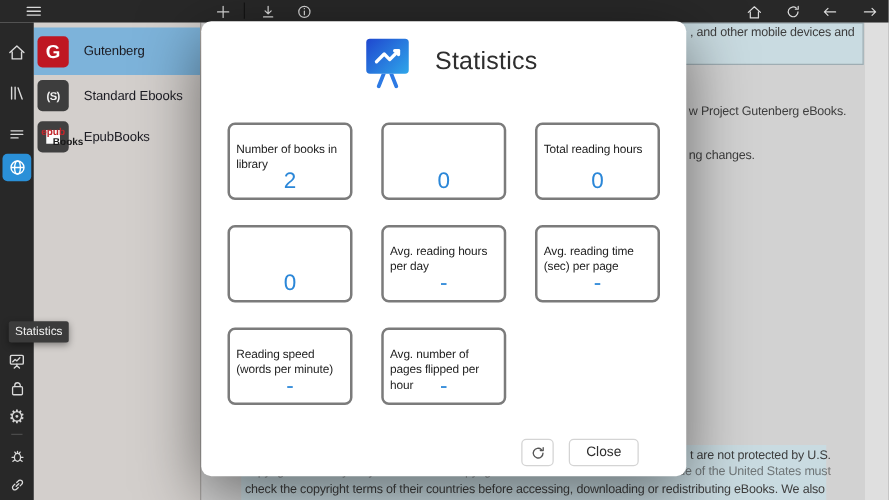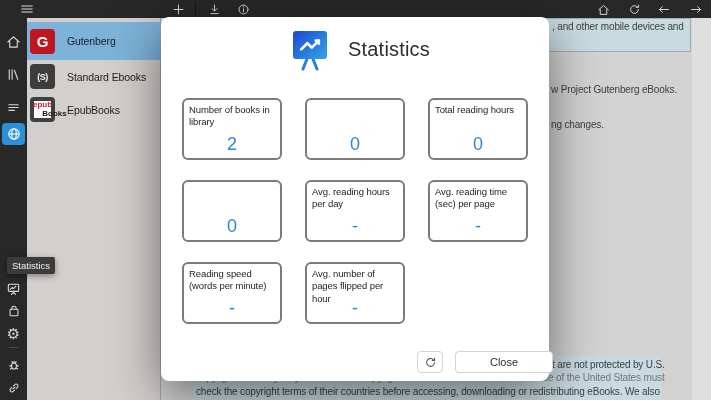--- a/index.html
+++ b/index.html
@@ -21,46 +21,46 @@
   .gear-glyph{font-size:15px;color:#d6d6d6;line-height:1;}
 
   
   .panel{position:absolute;left:27px;top:18px;width:134px;height:382px;background:#d3cfcc;border-right:1px solid #a8a5a2;z-index:1;}
   .src-row{position:absolute;left:0;width:133px;display:flex;align-items:center;text-align:left;}
   .src-row.selected{background:#7db3da;}
   .src-logo{width:25px;height:25px;border-radius:4px;margin-left:3px;flex:0 0 25px;display:flex;align-items:center;justify-content:center;flex-direction:column;}
   .src-label{margin-left:12px;font-size:10.5px;color:#1b1b22;letter-spacing:-0.1px;}
   .logo-gut{background:#bf1722;color:#fff;font-weight:700;font-size:15px;}
   .logo-se{background:#3d3d3d;color:#f2f2f2;font-weight:700;font-size:9px;letter-spacing:-0.5px;}
-  .logo-epub{background:#fcfcfc;border:4px solid #404040;line-height:1;justify-content:space-between;}
+  .logo-epub{background:#fcfcfc;border:7px solid #404040;line-height:1;}
   .logo-epub .t1{color:#c2262b;font-weight:700;font-size:8px;}
   .logo-epub .t2{color:#1a1a1a;font-weight:700;font-size:8px;margin-left:24px;}
 
   
   .content{position:absolute;left:162px;top:18px;width:549px;height:382px;background:#d2d2d2;z-index:0;}
   .scrollstrip{position:absolute;right:0;top:0;width:19px;height:382px;background:#dfdfdf;}
   .pg-text{position:absolute;font-size:10px;letter-spacing:-0.15px;color:#3e3e3e;white-space:nowrap;}
   .hl-box-top{position:absolute;left:378px;top:0;width:151px;height:34px;background:#c9dbe1;border:1px solid #9fadb3;}
   .hl-box-bottom{position:absolute;left:31px;top:338px;width:468px;height:44px;background:#c9dbe1;}
 
   
   .tooltip{position:absolute;left:7px;top:257px;background:#3b3b3b;color:#f1f1f1;font-size:9.5px;padding:3px 5px;border-radius:2px;z-index:20;box-shadow:0 2px 6px rgba(0,0,0,.4);}
 
   
   .dialog{position:absolute;left:161px;top:17px;width:388px;height:364px;background:#fff;border-radius:8px;box-shadow:0 14px 50px rgba(0,0,0,.5);z-index:10;}
   .dlg-icon{position:absolute;left:132px;top:14px;width:34px;height:42px;}
   .dlg-board{width:34px;height:28px;border-radius:3px;background:linear-gradient(135deg,#1f47cf,#2fa6ea);display:flex;align-items:center;justify-content:center;}
   .dlg-title{position:absolute;left:187px;top:21px;font-size:20px;color:#2e2e2e;letter-spacing:.2px;}
   .cards{position:absolute;left:21px;top:81px;display:grid;grid-template-columns:repeat(3,100px);gap:20px 23px;}
   .card{width:100px;height:62px;border:2px solid #7b7b7b;border-radius:6px;background:#fff;position:relative;padding:4px 5px;}
-  .card-label{font-size:9.5px;line-height:1.3;color:#1d1d1d;letter-spacing:-0.1px;}
+  .card-label{font-size:9.5px;line-height:1.3;color:#1d1d1d;letter-spacing:-0.1px;margin-top:10px;}
   .card-value{position:absolute;left:0;right:0;bottom:3px;text-align:center;color:#2b87d8;font-size:18px;}
   .dlg-refresh{position:absolute;left:256px;top:334px;width:26px;height:22px;border:1px solid #d4d4d4;border-radius:4px;background:#fff;display:flex;align-items:center;justify-content:center;}
   .dlg-refresh svg{stroke:#555;fill:none;stroke-width:1.3;stroke-linecap:round;stroke-linejoin:round;}
-  .dlg-close{position:absolute;left:294px;top:334px;width:98px;height:22px;border:1px solid #d4d4d4;border-radius:4px;background:#fff;font-size:11px;color:#2e2e2e;}
+  .dlg-close{position:absolute;left:294px;top:334px;width:56px;height:22px;border:1px solid #d4d4d4;border-radius:4px;background:#fff;font-size:11px;color:#2e2e2e;}
 </style>
 </head>
 <body>
 
 <div class="stage">
 
   <div class="topbar">
     <button class="tb-btn ic" style="left:16px">
       <svg width="14" height="14" viewBox="0 0 16 16">
           <path d="M2 4.5h12M2 8h12M2 11.5h12"></path>

